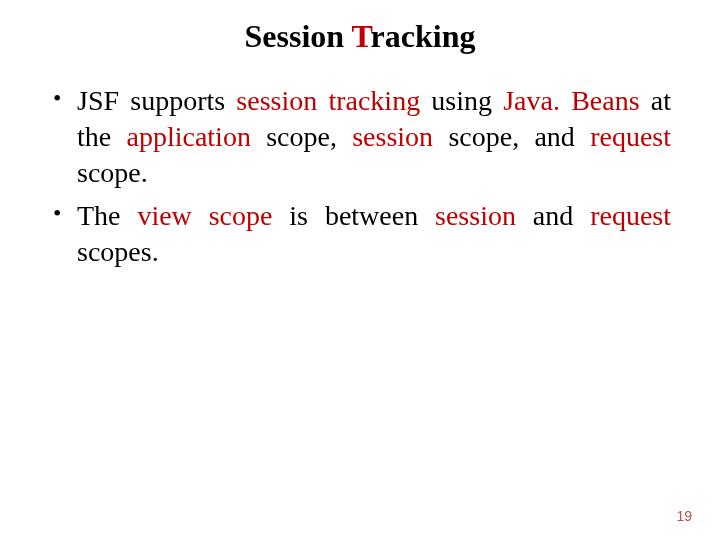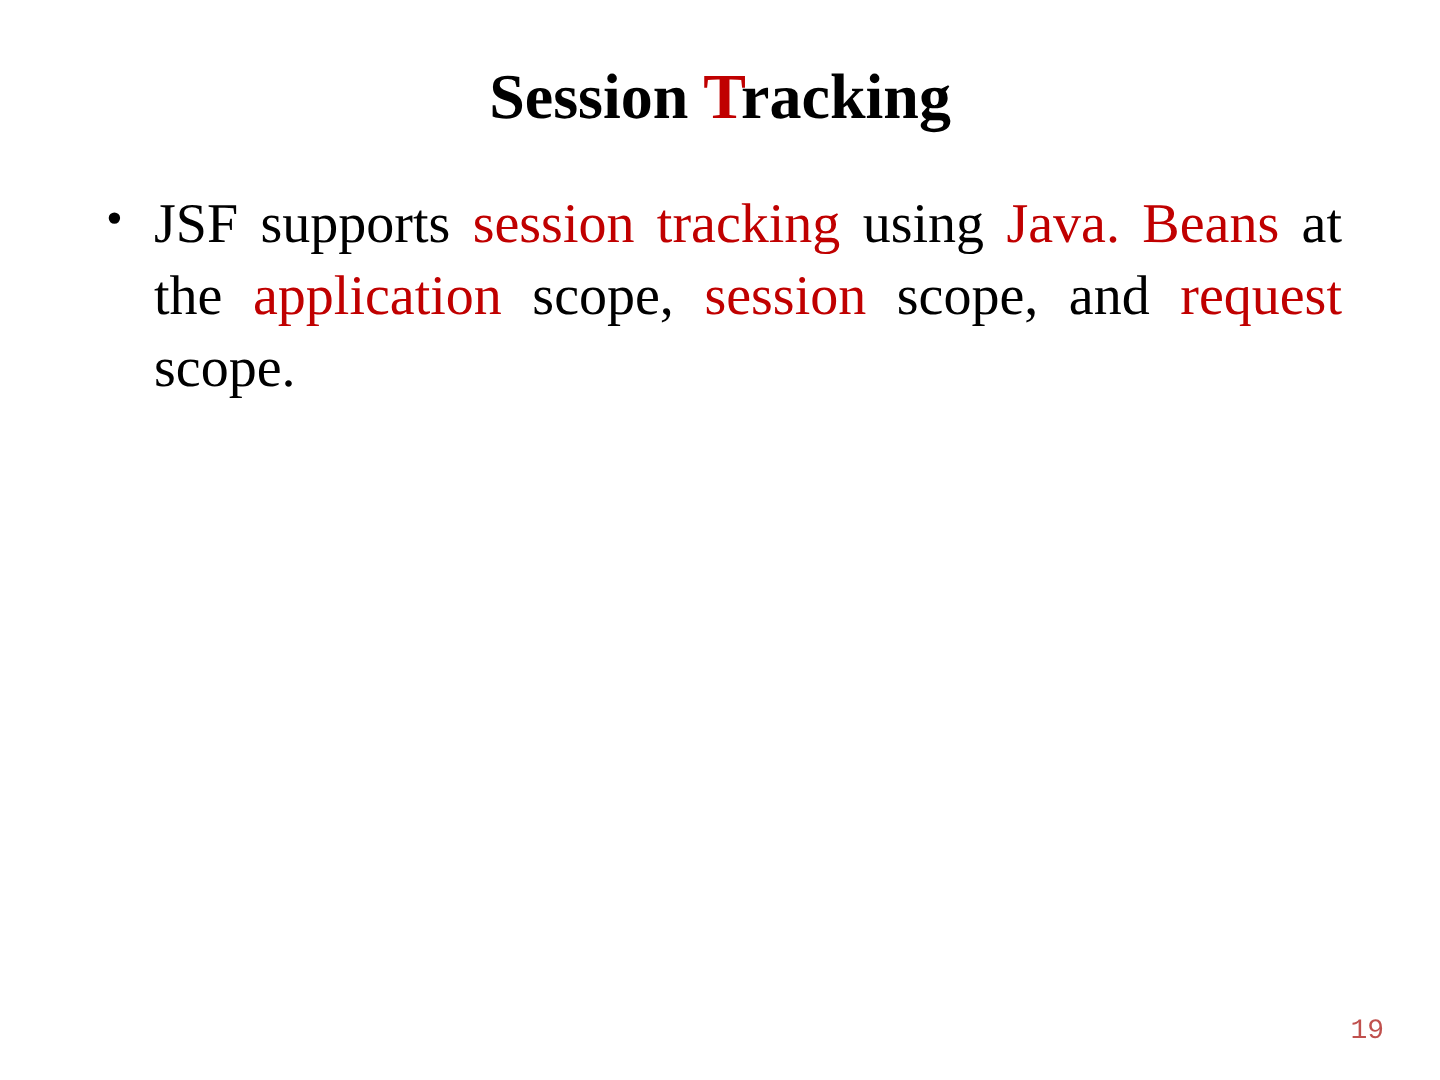--- a/index.html
+++ b/index.html
@@ -11,21 +11,21 @@
     font-family: "Times New Roman", Times, serif;
     color: #000000;
     position: relative;
     overflow: hidden;
   }
   .slide {
     width: 720px;
     height: 540px;
     position: relative;
     box-sizing: border-box;
-    padding: 30px 40px 0 40px;
+    padding: 18px 40px 0 40px;
   }
   .title {
     text-align: center;
     font-size: 32px;
     font-weight: bold;
     margin: 0 0 28px 0;
   }
   .title .t-black { color: #000000; }
   .title .t-red   { color: #c00000; }
   ul.body {
@@ -51,33 +51,36 @@
     font-size: 24px;
     line-height: 1.28;
   }
   .kw { color: #c00000; }
   .page-num {
     position: absolute;
     right: 28px;
     bottom: 16px;
     font-size: 14px;
     color: #c0504d;
-    font-family: Liberation Mono, monospace;
+    font-family: Liberation Sans, sans-serif;
   }
 </style>
 </head>
 <body>
 
 <div class="slide">
 
   <h1 class="title">
     <span class="t-black">Session </span><span class="t-red">T</span><span class="t-black">racking</span>
   </h1>
 
   <ul class="body">
     <li>
       <span>JSF supports </span><span class="kw">session tracking</span><span> using </span><span class="kw">Java. Beans</span><span> at the </span><span class="kw">application</span><span> scope, </span><span class="kw">session</span><span> scope, and </span><span class="kw">request</span><span> scope.</span>
     </li>
+    <li>
+      <span>The </span><span class="kw">view scope</span><span> is between </span><span class="kw">session</span><span> and </span><span class="kw">request</span><span> scopes.</span>
+    </li>
   </ul>
 
   <div class="page-num">19</div>
 
 </div>
 
 </body></html>

